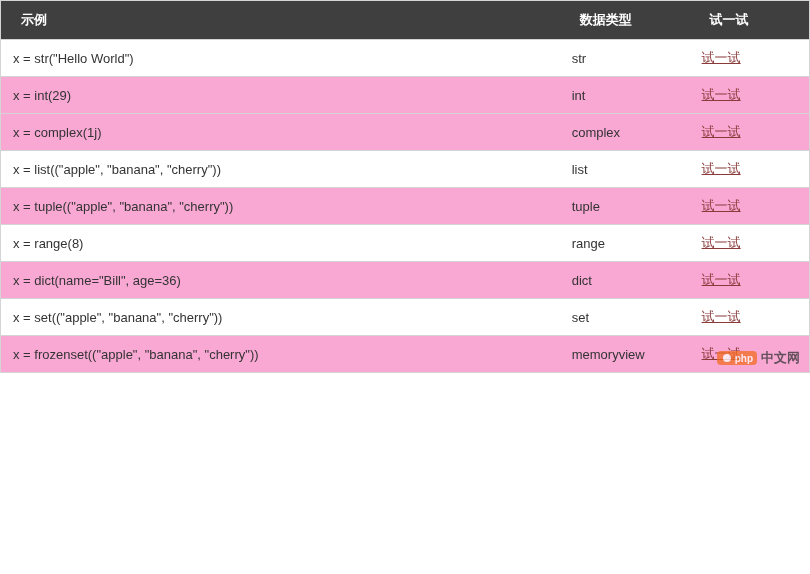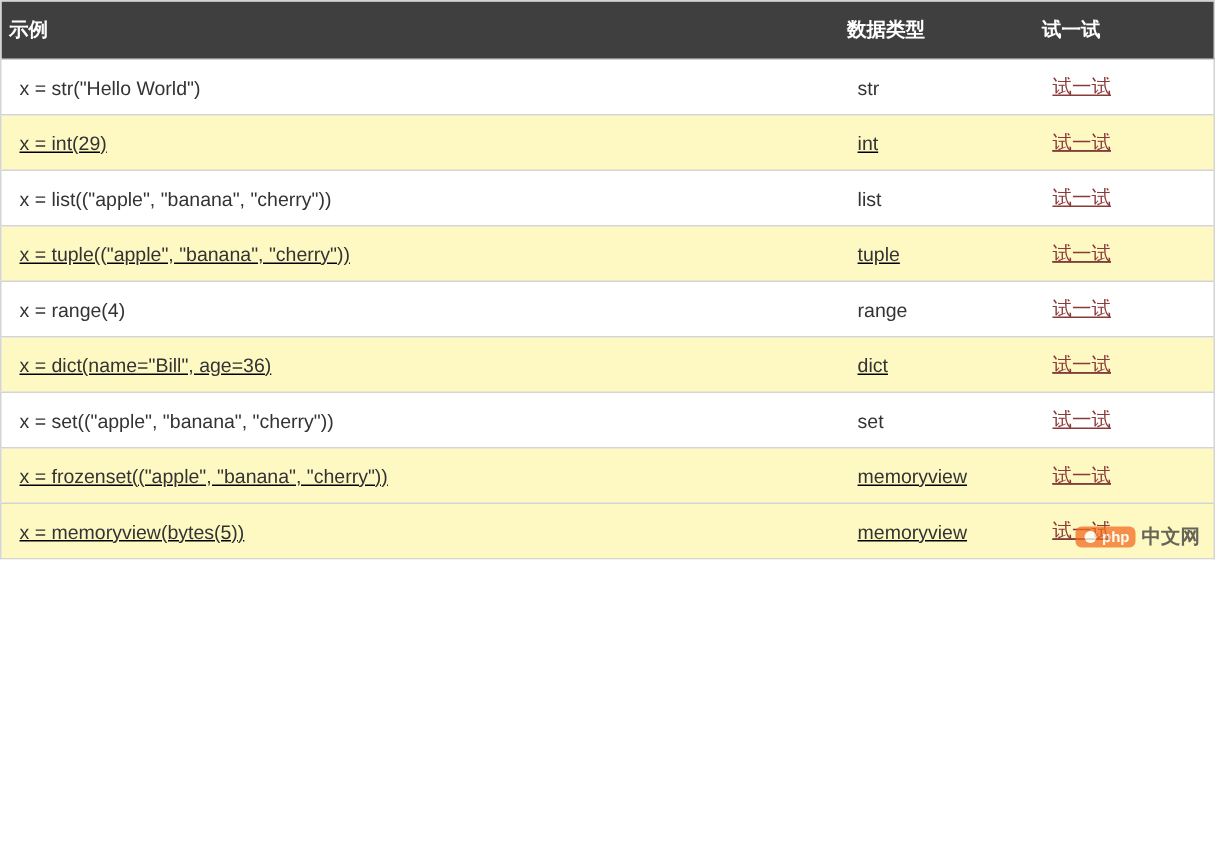--- a/index.html
+++ b/index.html
@@ -18,33 +18,32 @@
       width: 100%;
       border-collapse: collapse;
       border: 1px solid #d4d4d4;
     }
     thead tr {
       background: #3f3f3f;
       color: #fff;
     }
     thead th {
       text-align: left;
-      padding: 10px 5px;
+      padding: 10px 20px;
       font-weight: bold;
       font-size: 13px;
     }
     tbody td {
       padding: 9px 12px;
       border-top: 1px solid #d4d4d4;
       color: #333;
       vertical-align: middle;
     }
     tbody tr.alt {
-      background: #fef9c3;
-      text-decoration: underline;
+      background: #f9a8d4;
     }
     .col-example {
       width: 560px;
     }
     .col-type {
       width: 130px;
     }
     .col-try {
       width: 120px;
     }
@@ -98,55 +97,55 @@
   <tr>
         <td class="col-example">x = str("Hello World")</td>
         <td class="col-type">str</td>
         <td class="col-try"><a class="try-link">试一试</a></td>
       </tr>
       <tr class="alt">
         <td class="col-example">x = int(29)</td>
         <td class="col-type">int</td>
         <td class="col-try"><a class="try-link">试一试</a></td>
       </tr>
+      <tr class="alt">
+        <td class="col-example">x = complex(1j)</td>
+        <td class="col-type">complex</td>
+        <td class="col-try"><a class="try-link">试一试</a></td>
+      </tr>
       <tr>
         <td class="col-example">x = list(("apple", "banana", "cherry"))</td>
         <td class="col-type">list</td>
         <td class="col-try"><a class="try-link">试一试</a></td>
       </tr>
       <tr class="alt">
         <td class="col-example">x = tuple(("apple", "banana", "cherry"))</td>
         <td class="col-type">tuple</td>
         <td class="col-try"><a class="try-link">试一试</a></td>
       </tr>
       <tr>
-        <td class="col-example">x = range(4)</td>
+        <td class="col-example">x = range(8)</td>
         <td class="col-type">range</td>
         <td class="col-try"><a class="try-link">试一试</a></td>
       </tr>
       <tr class="alt">
         <td class="col-example">x = dict(name="Bill", age=36)</td>
         <td class="col-type">dict</td>
         <td class="col-try"><a class="try-link">试一试</a></td>
       </tr>
       <tr>
         <td class="col-example">x = set(("apple", "banana", "cherry"))</td>
         <td class="col-type">set</td>
         <td class="col-try"><a class="try-link">试一试</a></td>
       </tr>
       <tr class="alt">
         <td class="col-example">x = frozenset(("apple", "banana", "cherry"))</td>
         <td class="col-type">memoryview</td>
         <td class="col-try"><a class="try-link">试一试</a></td>
       </tr>
-      <tr class="alt">
-        <td class="col-example">x = memoryview(bytes(5))</td>
-        <td class="col-type">memoryview</td>
-        <td class="col-try"><a class="try-link">试一试</a></td>
-      </tr>
     </tbody>
 </table>
 
 <div class="watermark">
   <span class="watermark-badge">
     <svg viewBox="0 0 24 24">
         <circle cx="12" cy="12" r="8"></circle>
       </svg>
     <span>php</span>
   </span>

